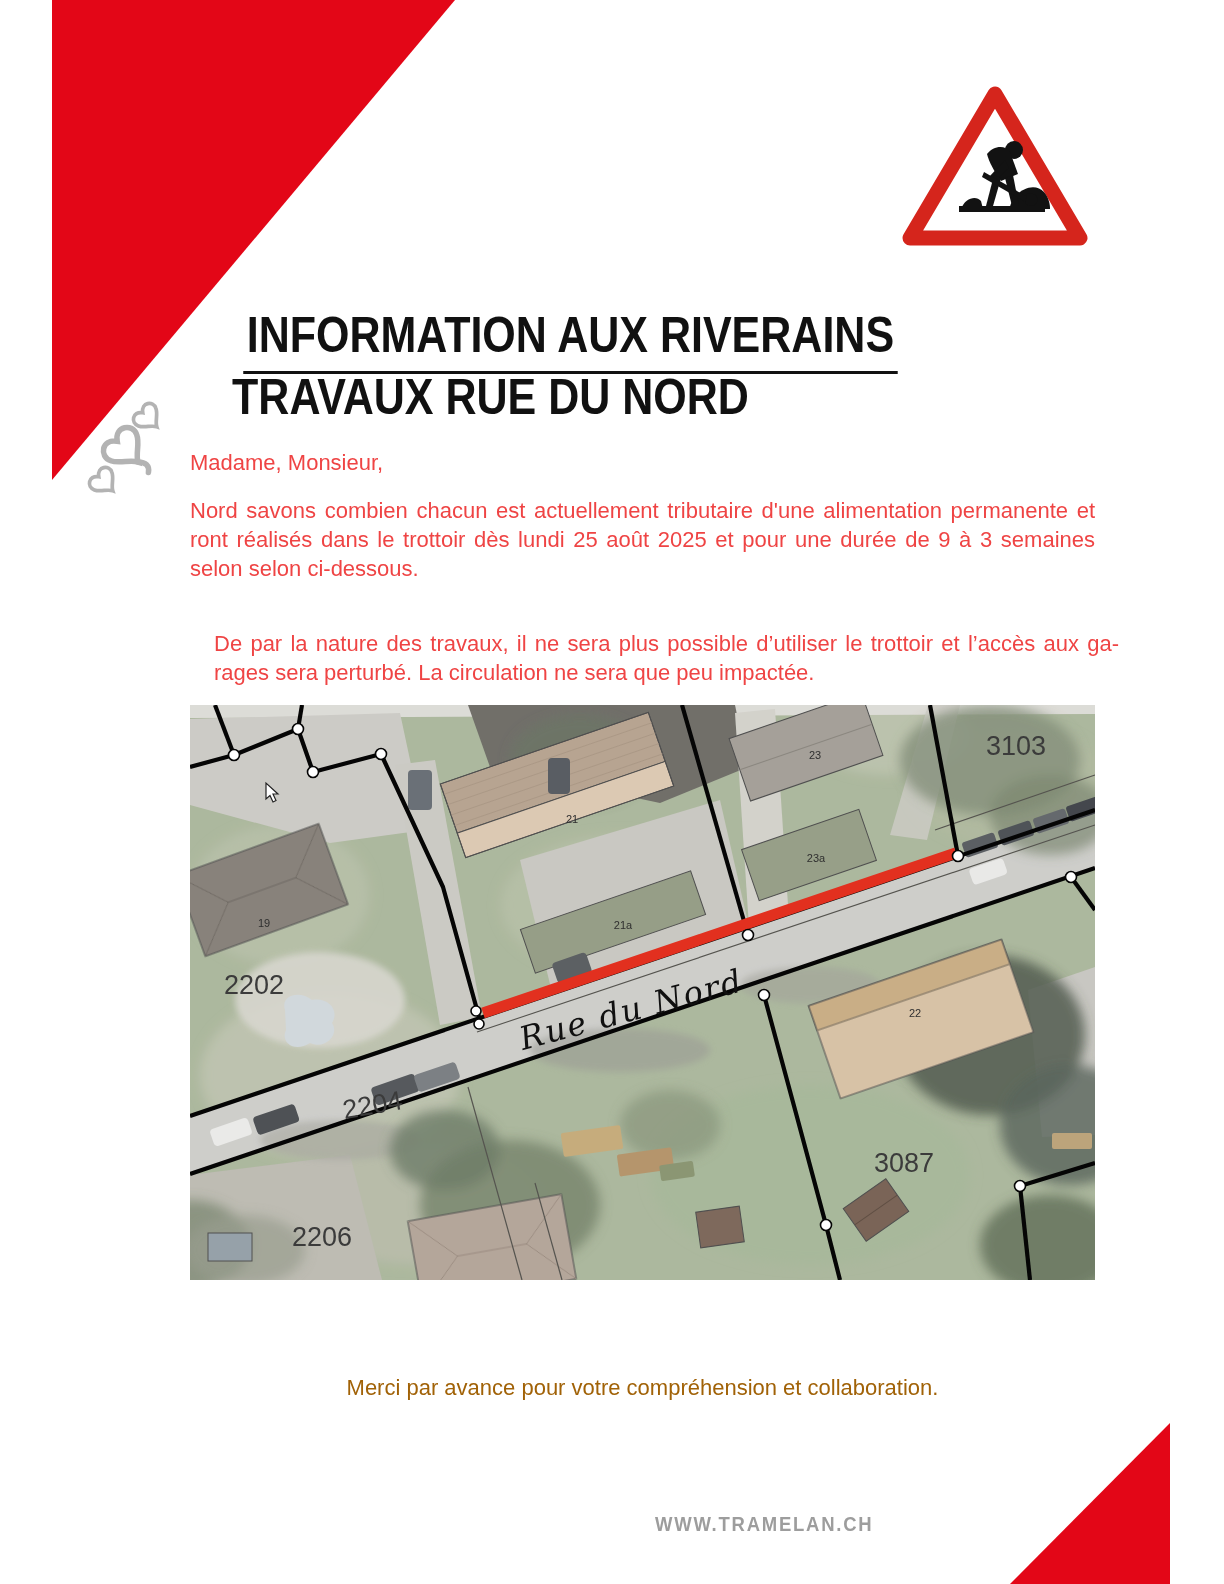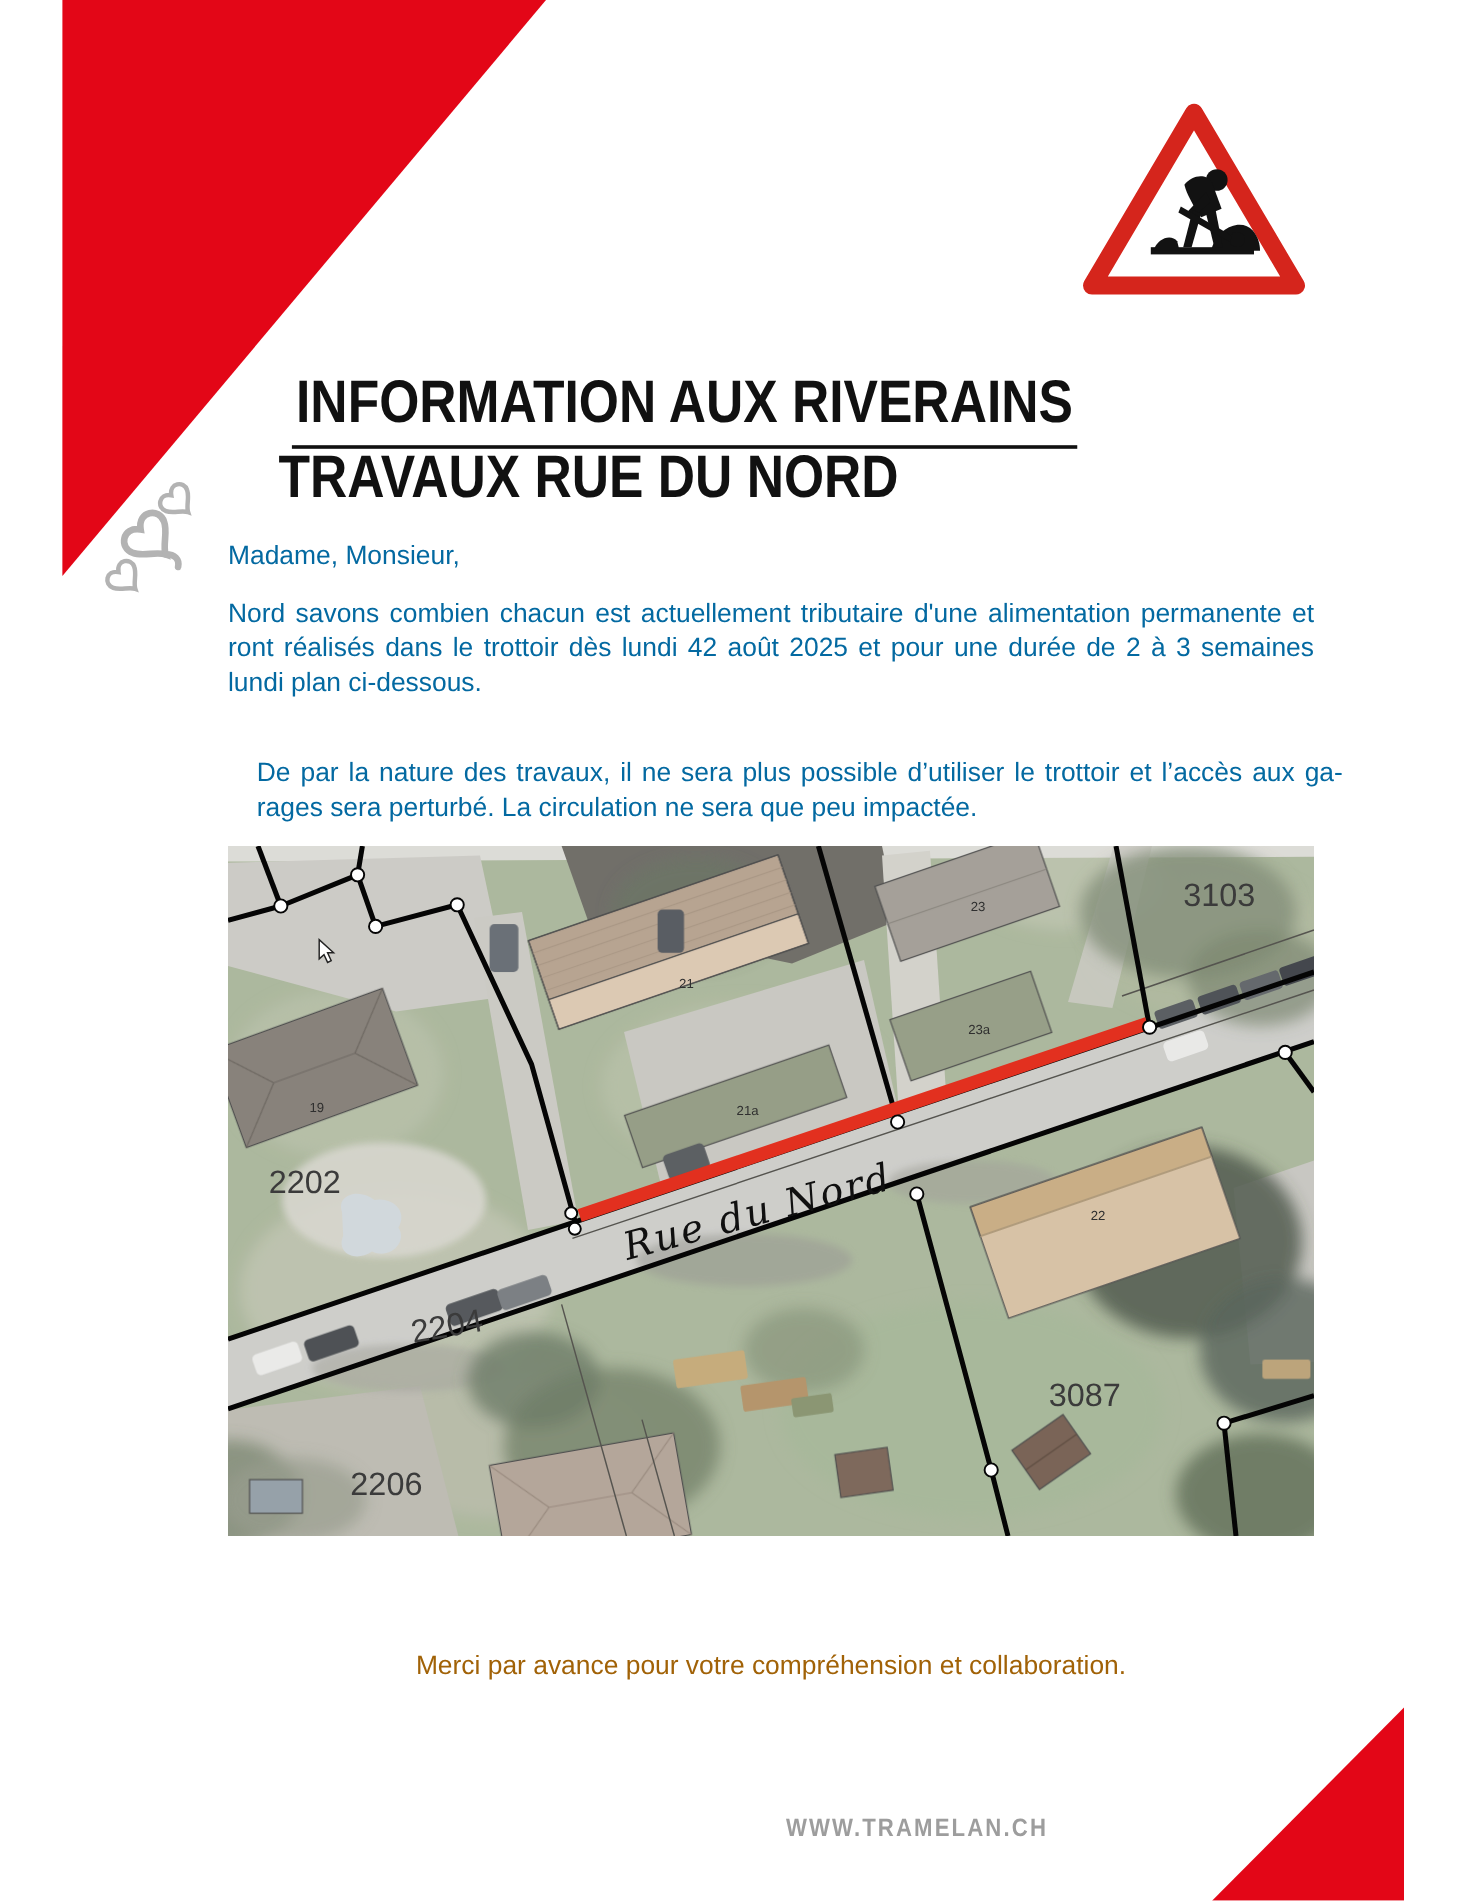--- a/index.html
+++ b/index.html
@@ -16,21 +16,21 @@
   
   #sign { left:901px; top:82px; width:188px; height:168px; }
   
   #column { left:190px; top:0; width:905px; height:1584px; }
   .title-wrap { position:absolute; width:100%; text-align:left; }
   .title-line { display:inline-block; transform:scaleX(0.86); transform-origin:50% 50%;
     font-weight:bold; font-size:50px; letter-spacing:0px; color:#111; white-space:nowrap; }
   #title1 { top:306px; }
   #title1 .title-line { border-bottom:3px solid #111; padding:0 4px 7px 4px; }
   #title2 { top:368px; }
-  .bodytext { font-size:22px; line-height:29px; color:#0369a1; }
+  .bodytext { font-size:22px; line-height:29px; color:#ef4444; }
   .para-line { text-align:justify; text-align-last:justify; white-space:normal; }
   .para-line.last { text-align-last:left; }
   #salutation { top:448px; width:905px; }
   #para1 { top:496px; width:905px; }
   #para2 { top:629px; width:905px;margin-left:24px; }
   #map { left:0; top:705px; width:905px; height:575px; }
   .closing { width:905px; text-align:center; font-size:22px; color:#a16207; }
   #closing1 { top:1375px; }
   #closing2 { top:1427px; }
   #website {
@@ -86,22 +86,22 @@
     <span class="title-line">INFORMATION AUX RIVERAINS</span>
   </div>
   <div id="title2" class="title-wrap abs">
     <span class="title-line">TRAVAUX RUE DU NORD</span>
   </div>
 
   <div id="salutation" class="abs bodytext">Madame, Monsieur,</div>
 
   <div id="para1" class="abs bodytext">
     <div class="para-line">Nord savons combien chacun est actuellement tributaire d'une alimentation permanente et</div>
-    <div class="para-line">ront réalisés dans le trottoir dès lundi 42 août 2025 et pour une durée de 2 à 3 semaines</div>
-    <div class="para-line last">lundi plan ci-dessous.</div>
+    <div class="para-line">ront réalisés dans le trottoir dès lundi 25 août 2025 et pour une durée de 9 à 3 semaines</div>
+    <div class="para-line last">selon selon ci-dessous.</div>
   </div>
 
   <div id="para2" class="abs bodytext">
     <div class="para-line">De par la nature des travaux, il ne sera plus possible d’utiliser le trottoir et l’accès aux ga-</div>
     <div class="para-line last">rages sera perturbé. La circulation ne sera que peu impactée.</div>
   </div>
 
   <svg id="map" class="abs" viewBox="0 0 905 575">
     <defs>
       <filter id="soft" x="-30%" y="-30%" width="160%" height="160%">

